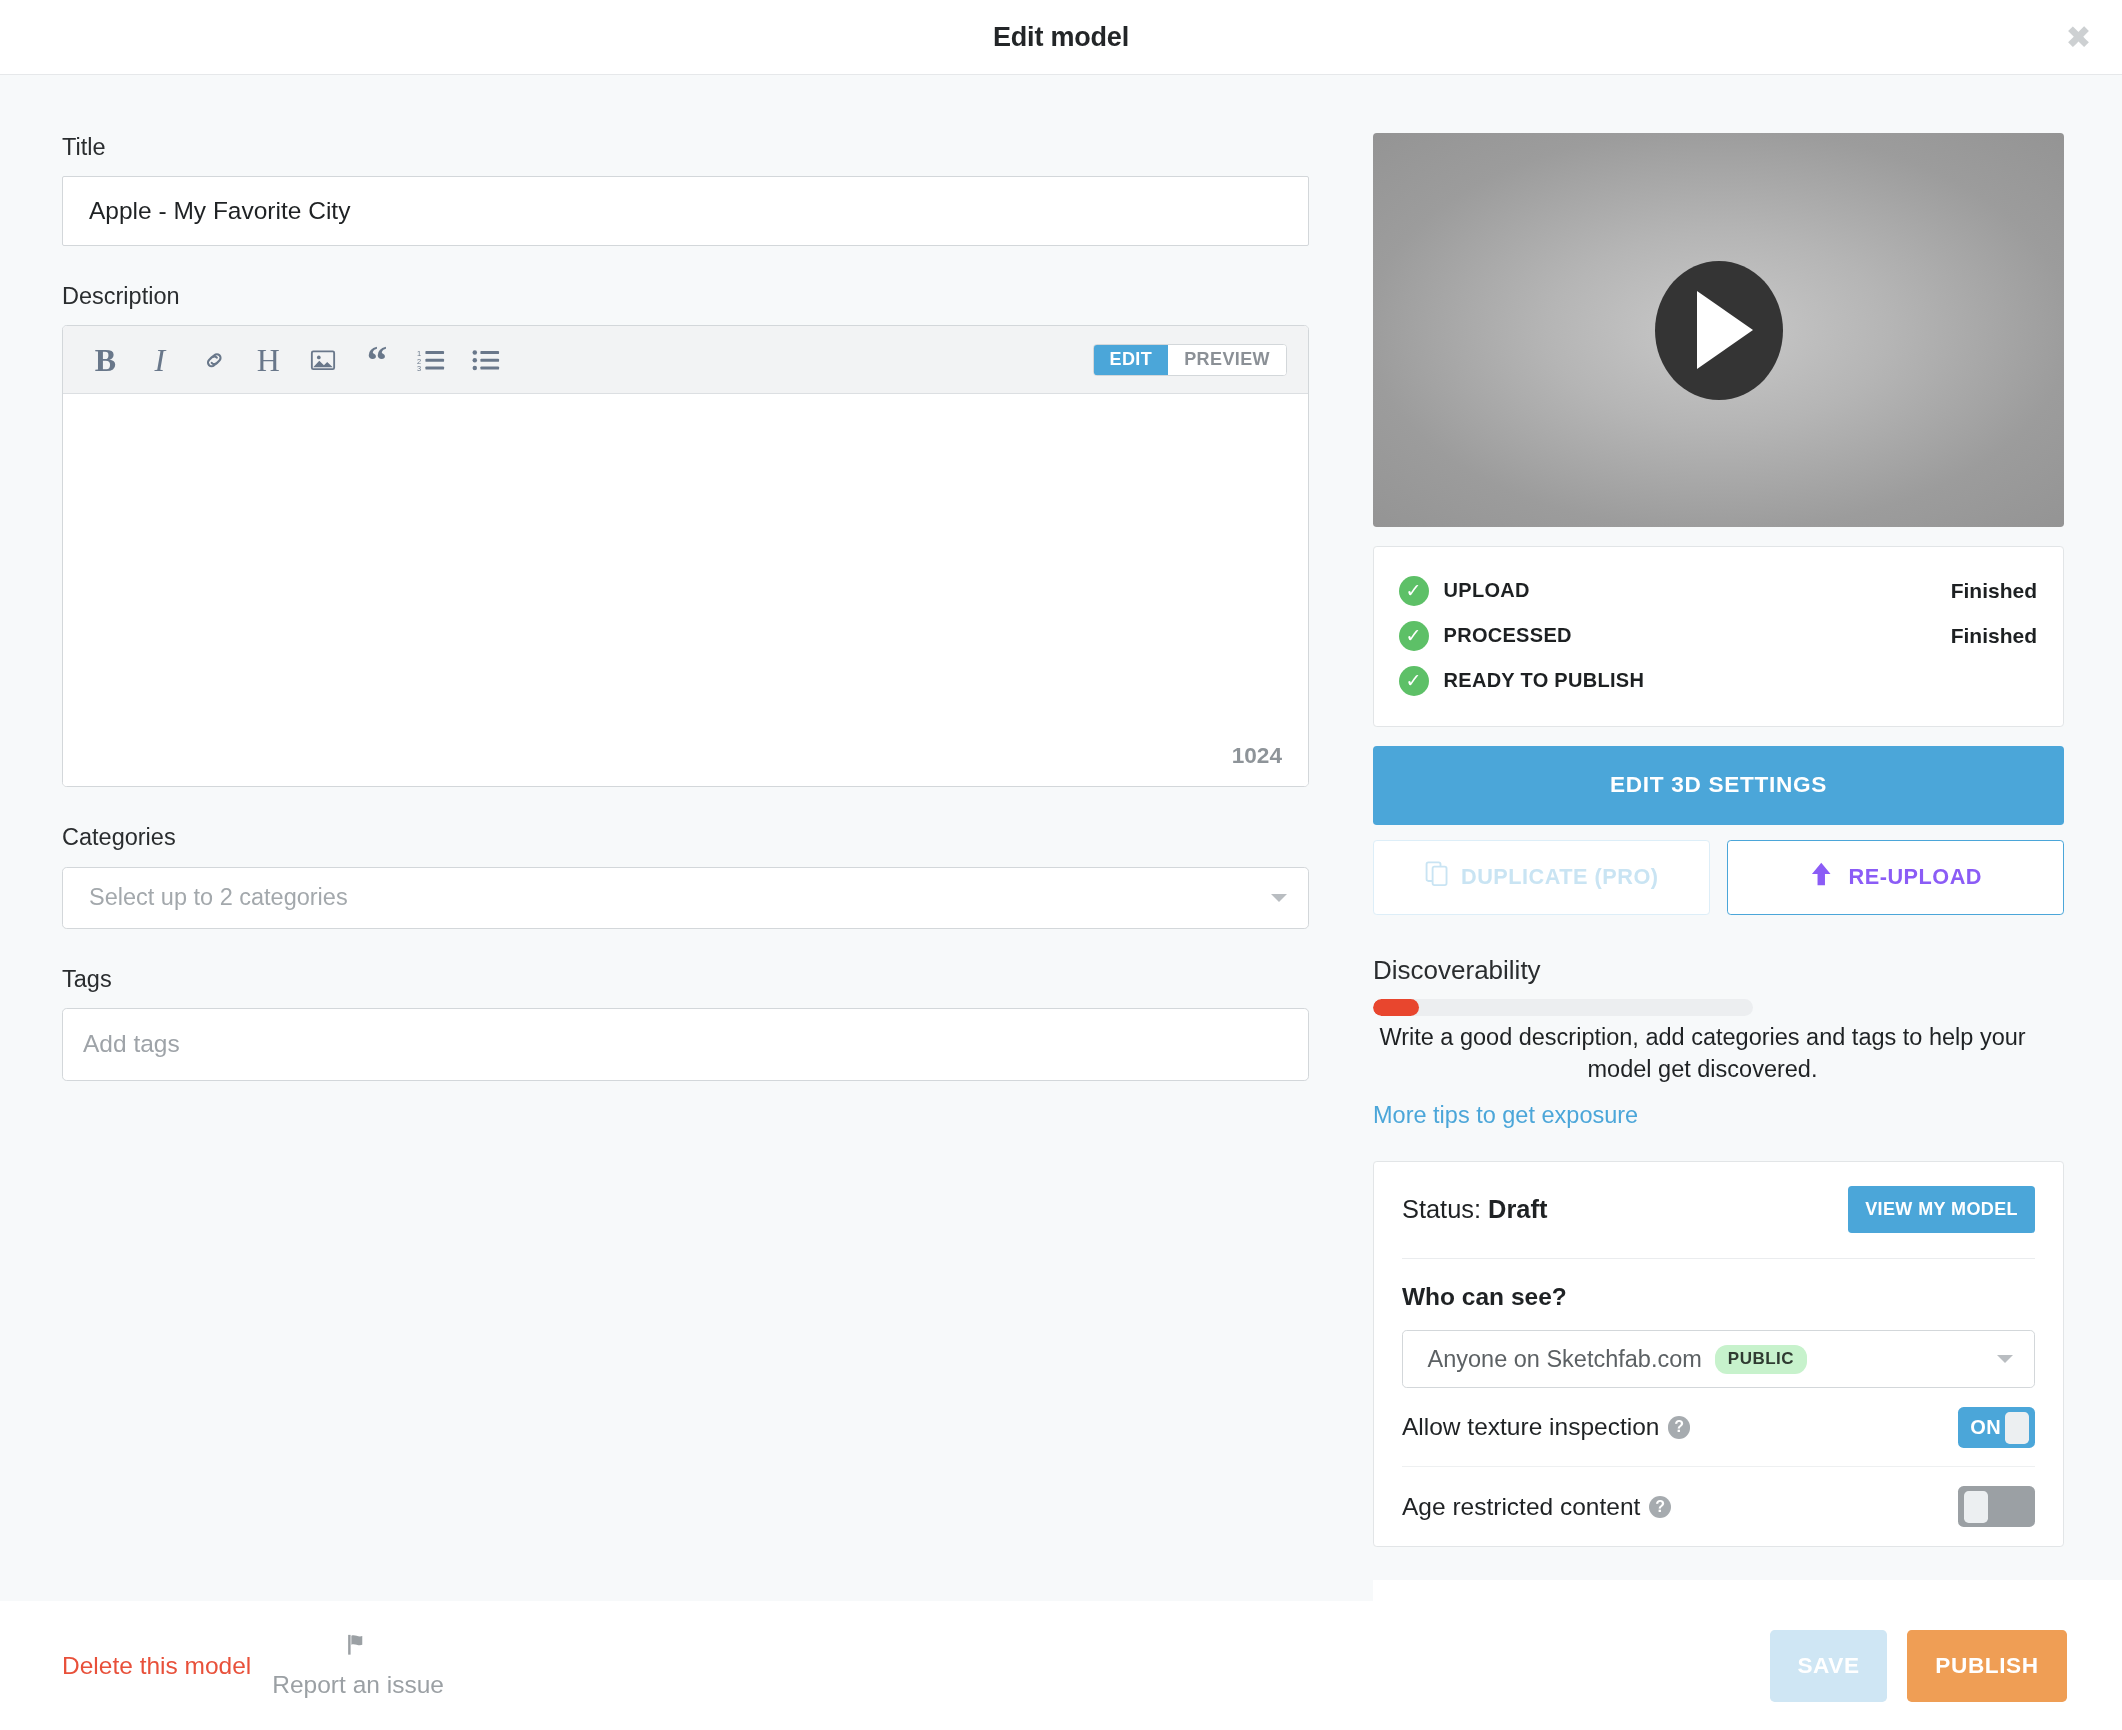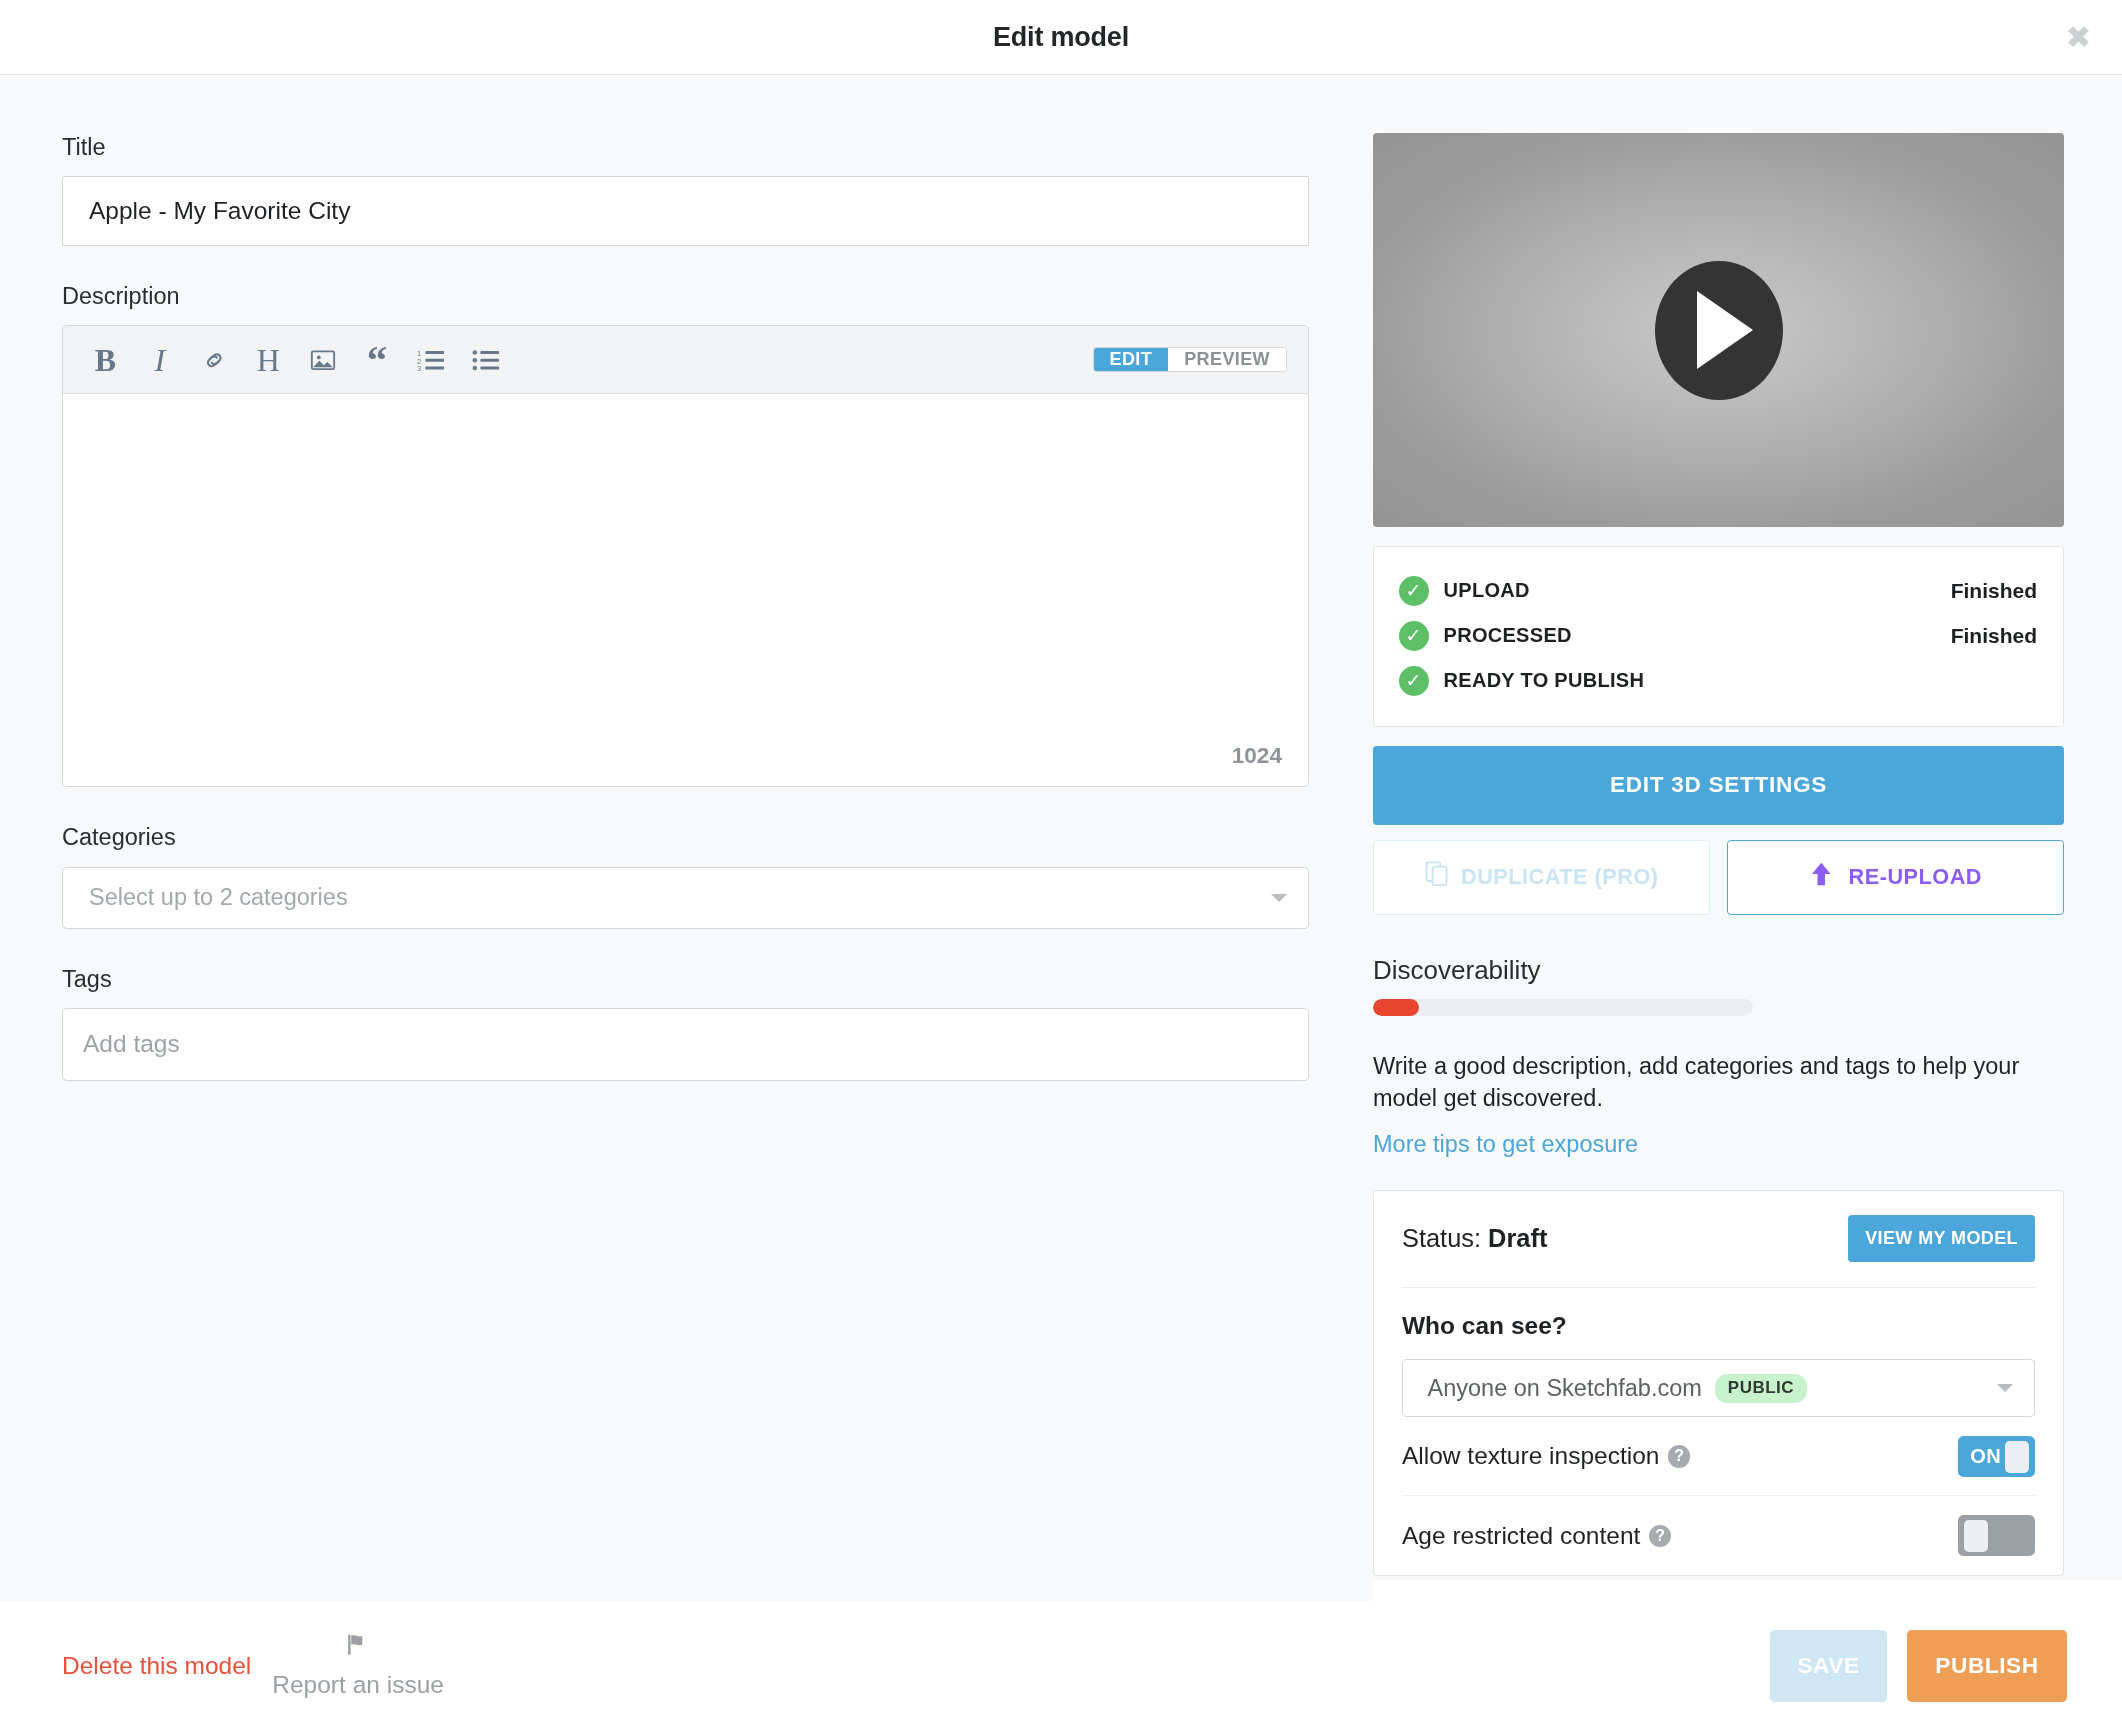--- a/index.html
+++ b/index.html
@@ -148,21 +148,21 @@
     font-size: 41px;
     line-height: 0.55;
   }
 
   .editor-modes {
     margin-left: auto;
     display: flex;
     border: 0.9px solid #d3d7da;
     border-radius: 3.8px;
     overflow: hidden;
-    height: 25px;
+    height: 32px;
     background: #fff;
   }
   .mode-btn {
     padding: 0 16px;
     display: flex;
     align-items: center;
     font-size: 18px;
     font-weight: bold;
     letter-spacing: 0.4px;
     cursor: pointer;
@@ -366,25 +366,26 @@
     border-radius: 8.5px;
     background: #eceef0;
     overflow: hidden;
   }
   .progress-fill {
     height: 100%;
     border-radius: 8.5px;
     background: #e8462e;
   }
   .disc-text {
-    margin-top: 34px;
+    margin-top: 5px;
     font-size: 23.5px;
     line-height: 1.37;
     color: #1f2224;
     max-width: 659px;
+    text-align: center;
   }
   .disc-link {
     display: inline-block;
     margin-top: 17px;
     font-size: 23.5px;
     color: #4ba6d9;
     text-decoration: none;
     cursor: pointer;
   }
 

